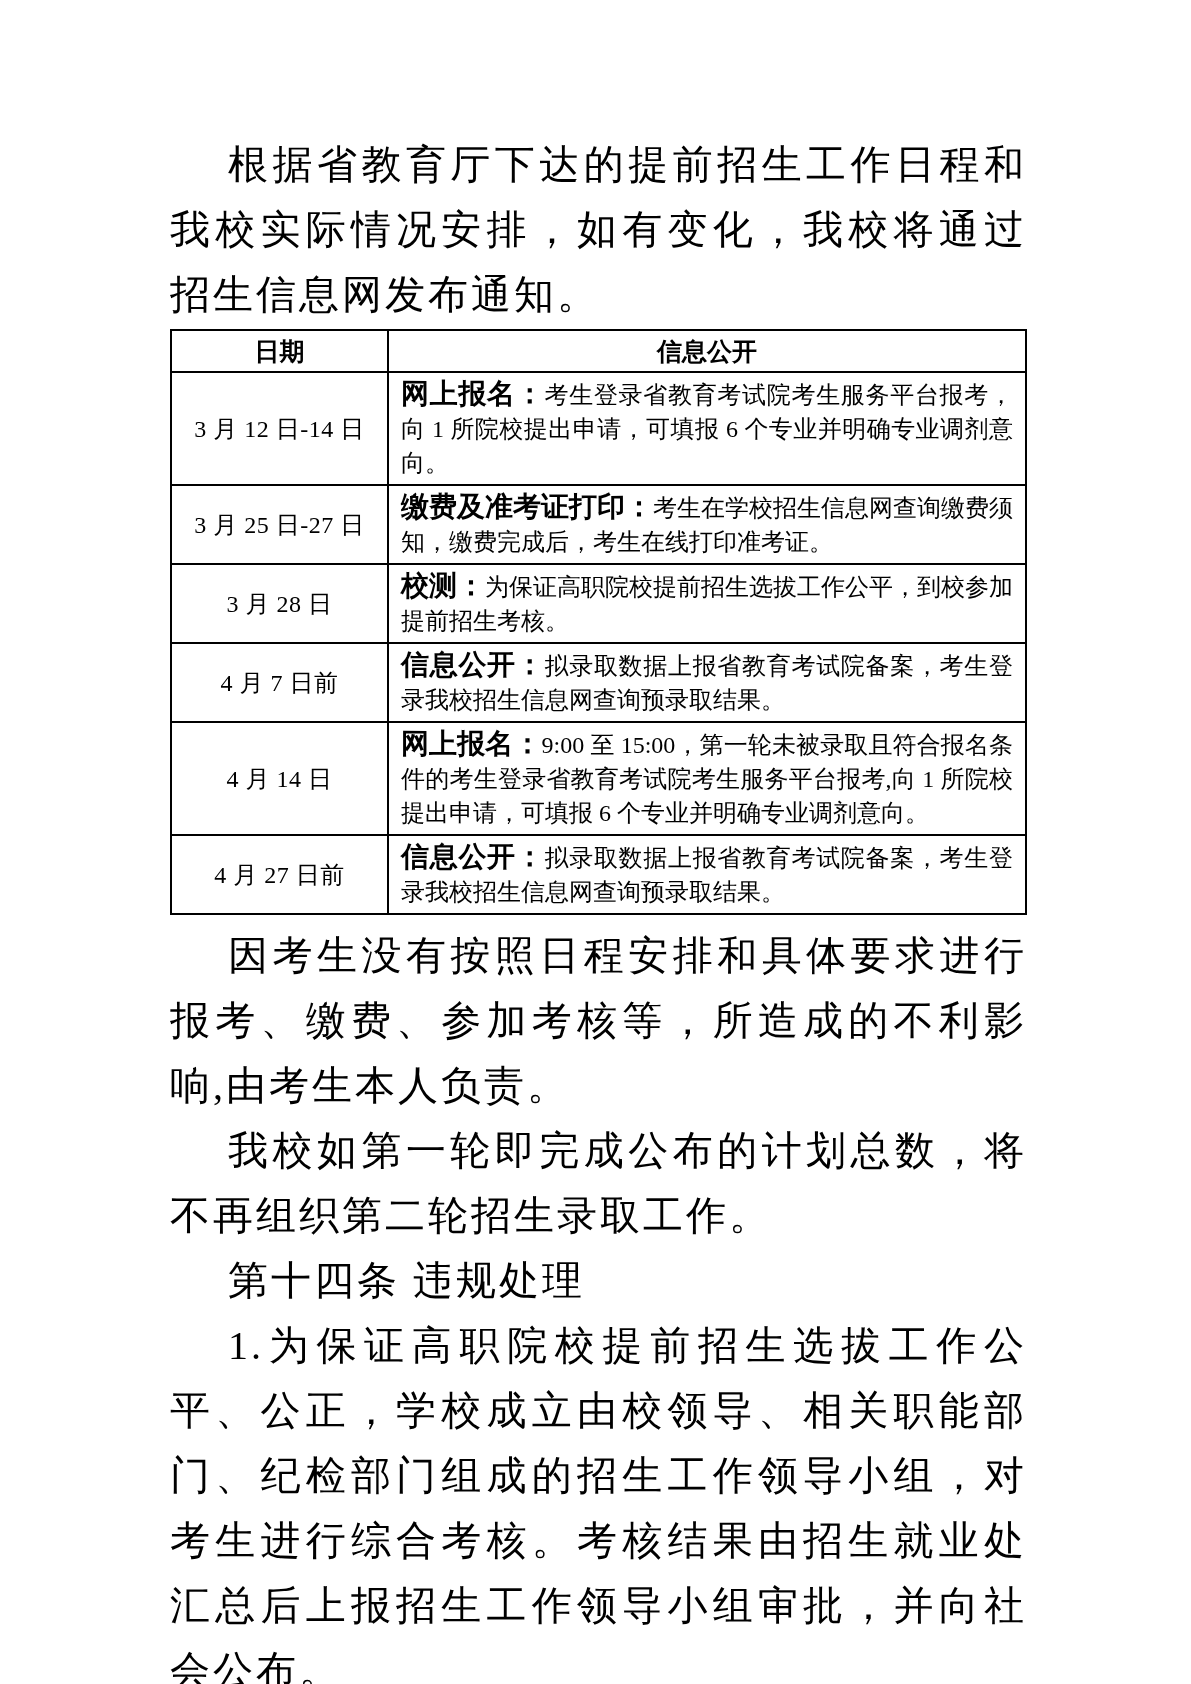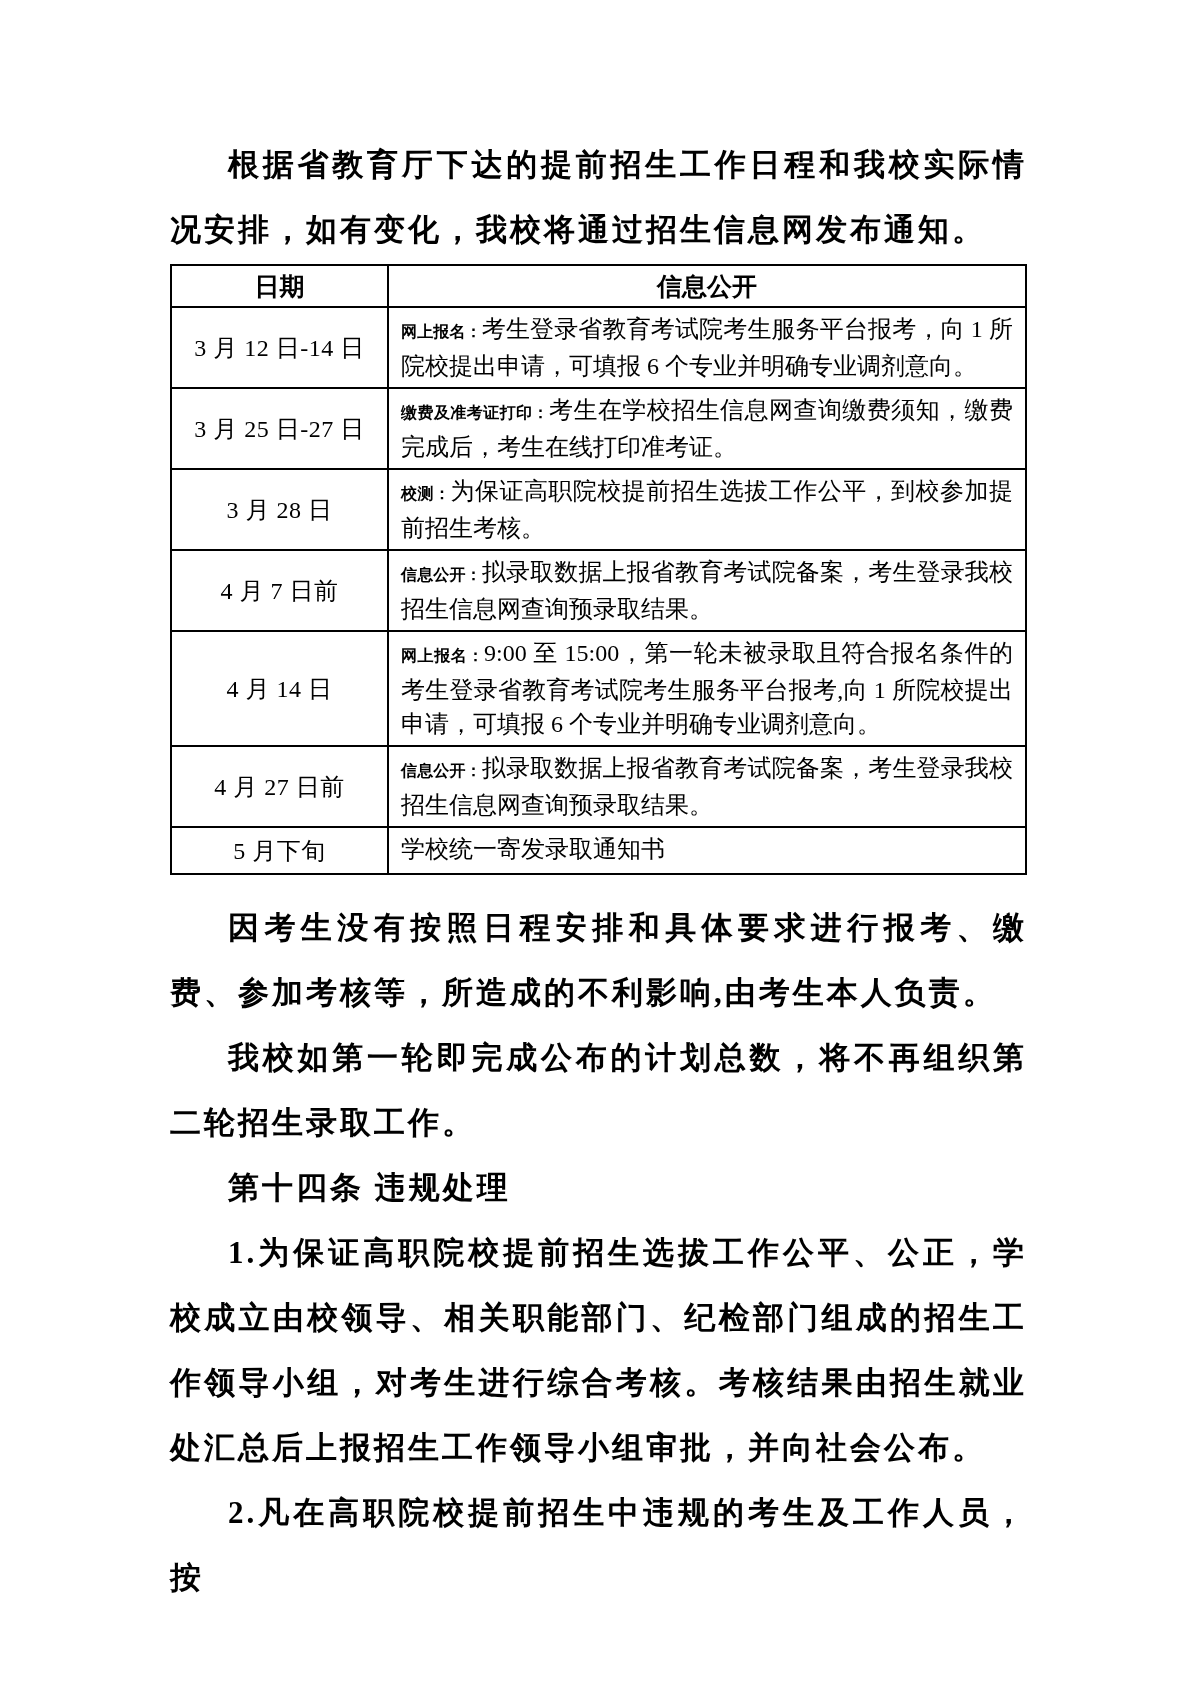--- a/index.html
+++ b/index.html
@@ -9,36 +9,35 @@
     height: 1684px;
     overflow: hidden;
     font-family: "Liberation Serif", "DejaVu Serif", serif;
     color: #000000;
     position: relative;
   }
   .page {
     padding: 132px 164px 0 170px;
   }
   .para {
-    font-size: 31px;
+    font-size: 40px;
     line-height: 65px;
     letter-spacing: 3px;
     text-align: justify;
     text-justify: inter-ideograph;
     text-indent: 58px;
-    font-weight: bold;
   }
   .hei {
     font-family: "Liberation Sans", "DejaVu Sans", sans-serif;
     font-weight: 700;
   }
   table.schedule {
     width: 100%;
     border-collapse: collapse;
-    margin: 2px 0 20px 0;
+    margin: 2px 0 8px 0;
     table-layout: fixed;
   }
   table.schedule th, table.schedule td {
     border: 2px solid #000000;
     font-size: 24px;
     line-height: 34px;
     vertical-align: middle;
   }
   table.schedule th {
     padding: 3px 6px;
@@ -50,21 +49,21 @@
     text-align: center;
     padding: 4px 6px;
     letter-spacing: 0.5px;
     border-radius: 17px;
   }
   td.sched-cell {
     padding: 4px 12px;
     text-align: justify;
     text-justify: inter-ideograph;
   }
-  td.sched-cell .lbl { font-size: 16px; }
+  td.sched-cell .lbl { font-size: 28px; }
 </style>
 </head>
 <body>
 
 <div class="page">
 
   <p class="para">根据省教育厅下达的提前招生工作日程和我校实际情况安排，如有变化，我校将通过招生信息网发布通知。</p>
 
   <table class="schedule">
     <colgroup>
@@ -93,24 +92,20 @@
       <td class="sched-cell"><span class="hei lbl">信息公开：</span><span>拟录取数据上报省教育考试院备案，考生登录我校招生信息网查询预录取结果。</span></td>
     </tr>
     <tr>
       <td class="date-cell">4 月 14 日</td>
       <td class="sched-cell"><span class="hei lbl">网上报名：</span><span>9:00 至 15:00，第一轮未被录取且符合报名条件的考生登录省教育考试院考生服务平台报考,向 1 所院校提出申请，可填报 6 个专业并明确专业调剂意向。</span></td>
     </tr>
     <tr>
       <td class="date-cell">4 月 27 日前</td>
       <td class="sched-cell"><span class="hei lbl">信息公开：</span><span>拟录取数据上报省教育考试院备案，考生登录我校招生信息网查询预录取结果。</span></td>
     </tr>
-    <tr>
-      <td class="date-cell">5 月下旬</td>
-      <td class="sched-cell"><span class="hei lbl"></span><span>学校统一寄发录取通知书</span></td>
-    </tr>
   </tbody>
     </table>
 
   <p class="para">因考生没有按照日程安排和具体要求进行报考、缴费、参加考核等，所造成的不利影响,由考生本人负责。</p>
   <p class="para">我校如第一轮即完成公布的计划总数，将不再组织第二轮招生录取工作。</p>
   <p class="para">第十四条 违规处理</p>
   <p class="para">1.为保证高职院校提前招生选拔工作公平、公正，学校成立由校领导、相关职能部门、纪检部门组成的招生工作领导小组，对考生进行综合考核。考核结果由招生就业处汇总后上报招生工作领导小组审批，并向社会公布。</p>
   <p class="para">2.凡在高职院校提前招生中违规的考生及工作人员，按</p>
 
 </div>

